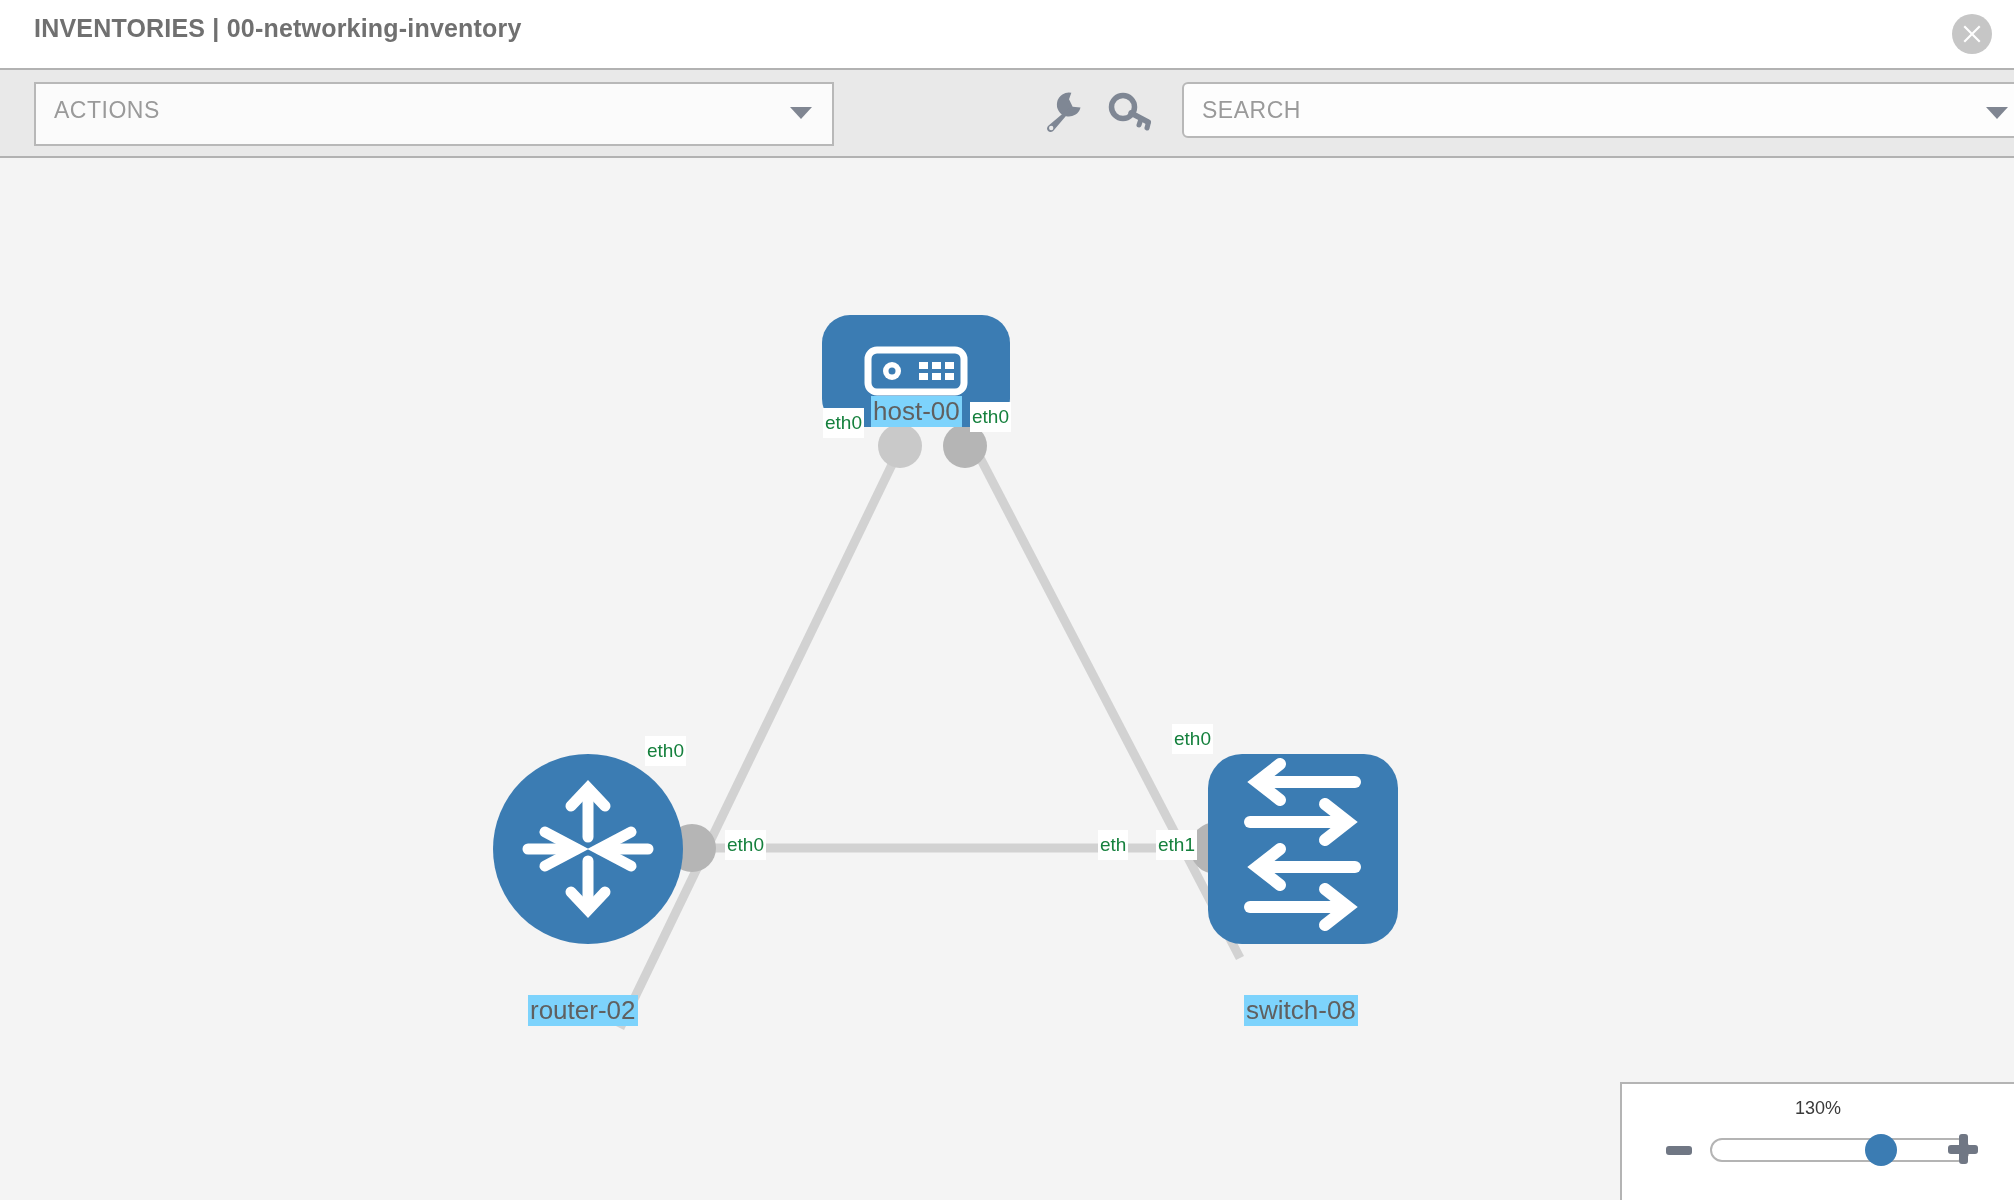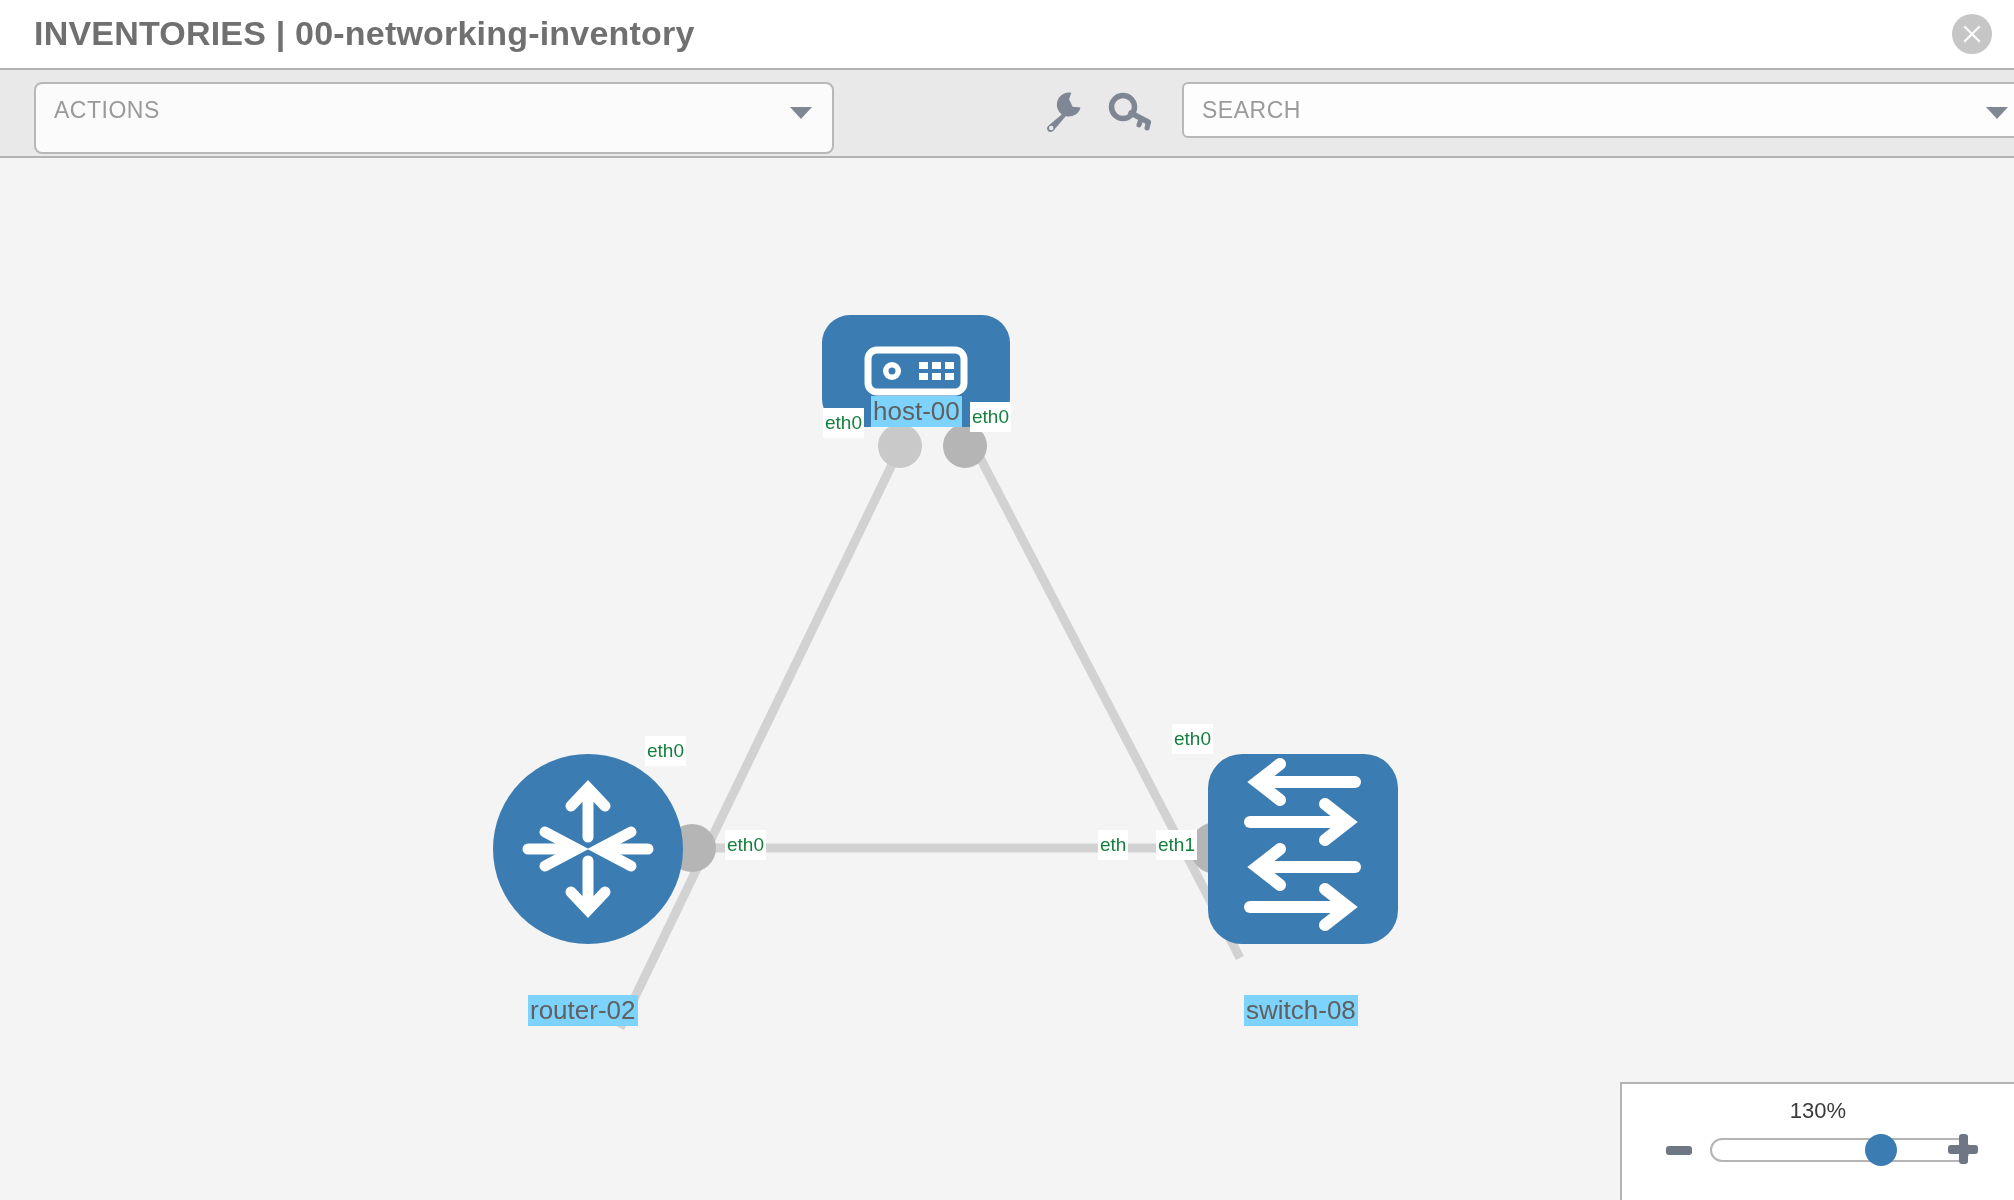--- a/index.html
+++ b/index.html
@@ -21,21 +21,21 @@
     left: 0; top: 0;
     width: 2014px;
     height: 68px;
     background: #ffffff;
     box-sizing: border-box;
   }
   .page-title {
     position: absolute;
     left: 34px;
     top: 14px;
-    font-size: 34px;
+    font-size: 25px;
     font-weight: bold;
     color: #707070;
     letter-spacing: 0.2px;
     white-space: nowrap;
   }
   .close-btn {
     position: absolute;
     right: 22px;
     top: 14px;
     width: 40px;
@@ -55,24 +55,24 @@
     background: #e9e9e9;
     border-top: 2px solid #b2b2b2;
     border-bottom: 2px solid #b2b2b2;
     box-sizing: border-box;
   }
   .actions-select {
     position: absolute;
     left: 34px;
     top: 12px;
     width: 800px;
-    height: 72px;
+    height: 64px;
     background: #fbfbfb;
     border: 2px solid #b8b8b8;
-    border-radius: 8px;
+    border-radius: 0;
     box-sizing: border-box;
     cursor: pointer;
   }
   .actions-label {
     position: absolute;
     left: 18px;
     top: 13px;
     font-size: 23px;
     color: #9a9a9a;
     letter-spacing: 0.5px;
@@ -157,21 +157,21 @@
     background: #ffffff;
     border-top: 2px solid #b4b4b4;
     border-left: 2px solid #b4b4b4;
     box-sizing: border-box;
   }
   .zoom-pct {
     position: absolute;
     left: 0; right: 0;
     top: 14px;
     text-align: center;
-    font-size: 22px;
+    font-size: 18px;
     color: #3a3a3a;
   }
   .zoom-minus {
     position: absolute;
     left: 44px;
     top: 62px;
     width: 26px;
     height: 9px;
     border-radius: 3px;
     background: #707784;

